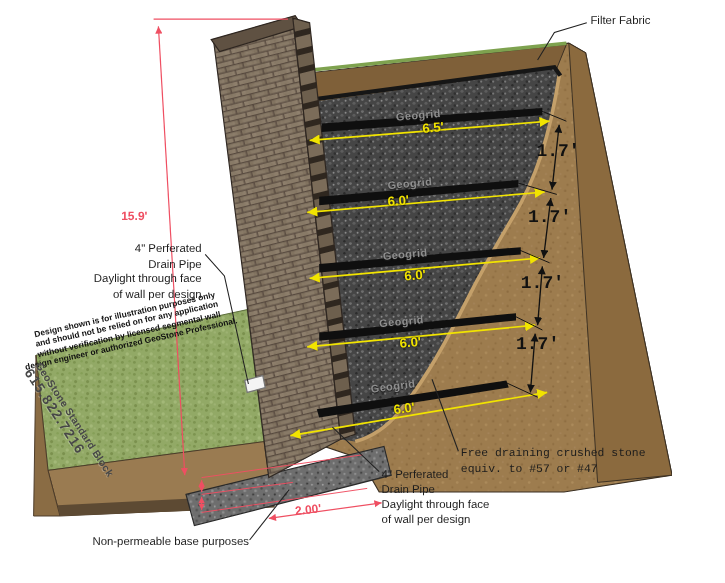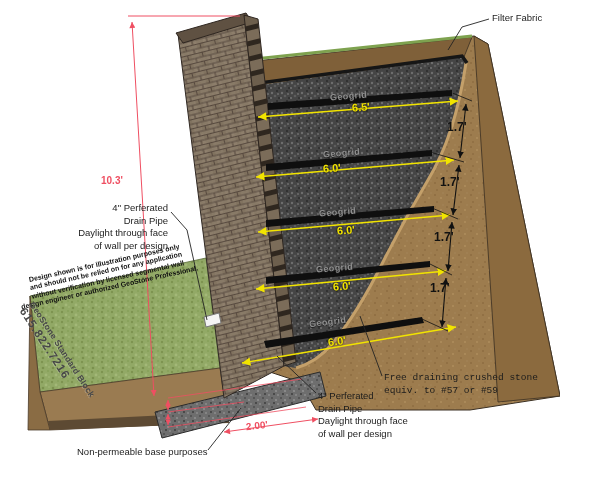--- a/index.html
+++ b/index.html
@@ -5,21 +5,21 @@
   html,body{margin:0;padding:0;background:#ffffff;}
   .stage{
     position:relative;width:560px;height:486px;overflow:hidden;
     font-family:"Liberation Sans", sans-serif;background:#ffffff;
   }
   .stage svg{position:absolute;left:0;top:0;}
   .lbl{position:absolute;color:#1c1c1c;font-size:9.5px;line-height:12.5px;white-space:nowrap;}
   .lbl.right{text-align:right;}
   .dim-red{color:#ef4f62;font-size:10px;font-weight:bold;}
   .dim-yellow{color:#f2e400;font-size:11px;font-weight:bold;text-shadow:0 0 2px #000;}
-  .dim-black{color:#111;font-size:12px;font-weight:bold;}
+  .dim-black{color:#111;font-size:15px;font-weight:bold;font-family:Liberation Mono, monospace;}
   .geogrid-lbl{color:#8f8f8f;font-size:9px;font-weight:bold;letter-spacing:.4px;text-shadow:0 1px 1px #1a1a1a;}
   .disclaimer{
     position:absolute;left:8px;top:259px;width:198px;text-align:center;
     font-size:7px;line-height:8.4px;font-weight:bold;color:#111;
     transform:rotate(-12.5deg);
   }
   .watermark{
     position:absolute;left:36px;top:300px;transform-origin:0 0;transform:rotate(57deg);
     color:#474747;white-space:nowrap;text-shadow:0 1px 0 rgba(255,255,255,.25);
   }
@@ -183,21 +183,21 @@
 
   <div class="lbl" style="left:492px;top:12px;">Filter Fabric</div>
 
   <div class="lbl right" style="left:38px;top:202px;width:130px;">
     <div>4" Perferated</div>
     <div>Drain Pipe</div>
     <div>Daylight through face</div>
     <div>of wall per design</div>
   </div>
 
-  <div class="lbl dim-red" style="left:101px;top:175px;">10.3'</div>
+  <div class="lbl dim-red" style="left:101px;top:175px;">15.9'</div>
 
   <div class="disclaimer">
     <div>Design shown is for illustration purposes only</div>
     <div>and should not be relied on for any application</div>
     <div>without verification by licensed segmental wall</div>
     <div>design engineer or authorized GeoStone Professional.</div>
   </div>
 
   <div class="watermark">
     <div class="wm1">GeoStone Standard Block</div>
@@ -216,21 +216,21 @@
   <div class="lbl dim-yellow" style="left:333px;top:280px;transform:rotate(-5deg);">6.0'</div>
   <div class="lbl dim-yellow" style="left:328px;top:335px;transform:rotate(-8deg);">6.0'</div>
 
   <div class="lbl dim-black" style="left:447px;top:121px;">1.7'</div>
   <div class="lbl dim-black" style="left:440px;top:176px;">1.7'</div>
   <div class="lbl dim-black" style="left:434px;top:231px;">1.7'</div>
   <div class="lbl dim-black" style="left:430px;top:282px;">1.7'</div>
 
   <div class="lbl" style="left:384px;top:372px;font-family:Liberation Mono, monospace;">
     <div>Free draining crushed stone</div>
-    <div>equiv. to #57 or #59</div>
+    <div>equiv. to #57 or #47</div>
   </div>
 
   <div class="lbl" style="left:318px;top:390px;">
     <div>4" Perferated</div>
     <div>Drain Pipe</div>
     <div>Daylight through face</div>
     <div>of wall per design</div>
   </div>
 
   <div class="lbl dim-red" style="left:246px;top:420px;transform:rotate(-6deg);">2.00'</div>

